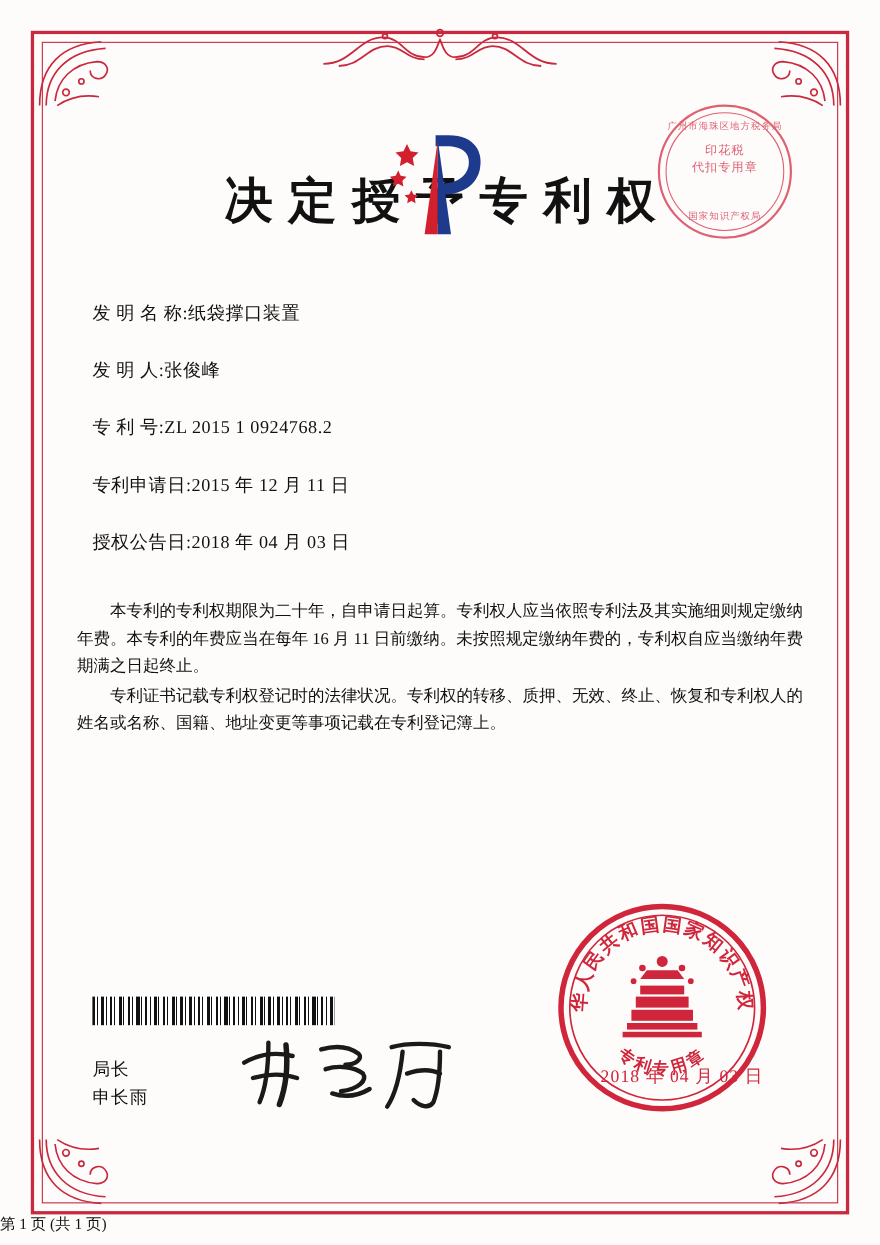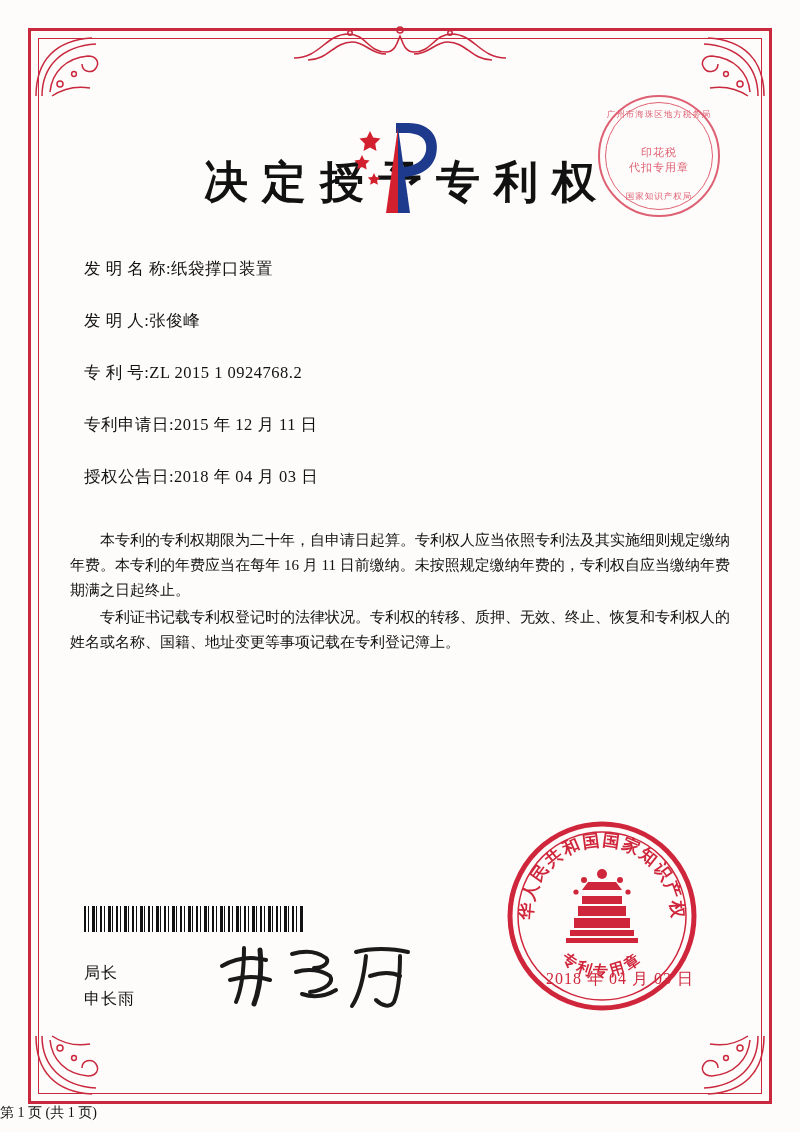--- a/index.html
+++ b/index.html
@@ -109,41 +109,41 @@
     text-align: center;
     font-size: 8.5px;
     letter-spacing: 1px;
     font-family: "Liberation Serif", serif;
   }
   .tax-stamp .arc-top { top: 12px; }
   .tax-stamp .arc-bottom { bottom: 12px; }
   .tax-stamp .mid {
     position: absolute;
     left: 0; right: 0;
-    top: 48px;
+    top: 33px;
     text-align: center;
     font-size: 11px;
     line-height: 15px;
     letter-spacing: 1px;
     font-family: Liberation Serif, serif;
   }
 
   .title {
     text-align: center;
     font-size: 44px;
     letter-spacing: 14px;
     font-weight: bold;
     color: #111;
     margin-top: 58px;
     padding-left: 14px;
     font-family: "Liberation Serif", "DejaVu Serif", serif;
   }
 
   .fields {
-    margin-top: 46px;
+    margin-top: 62px;
   }
   .field {
     font-size: 16.5px;
     color: #111;
     margin-bottom: 30px;
     letter-spacing: .5px;
     padding-left: 14px;
   }
   .field .lbl {
     display: inline-block;

